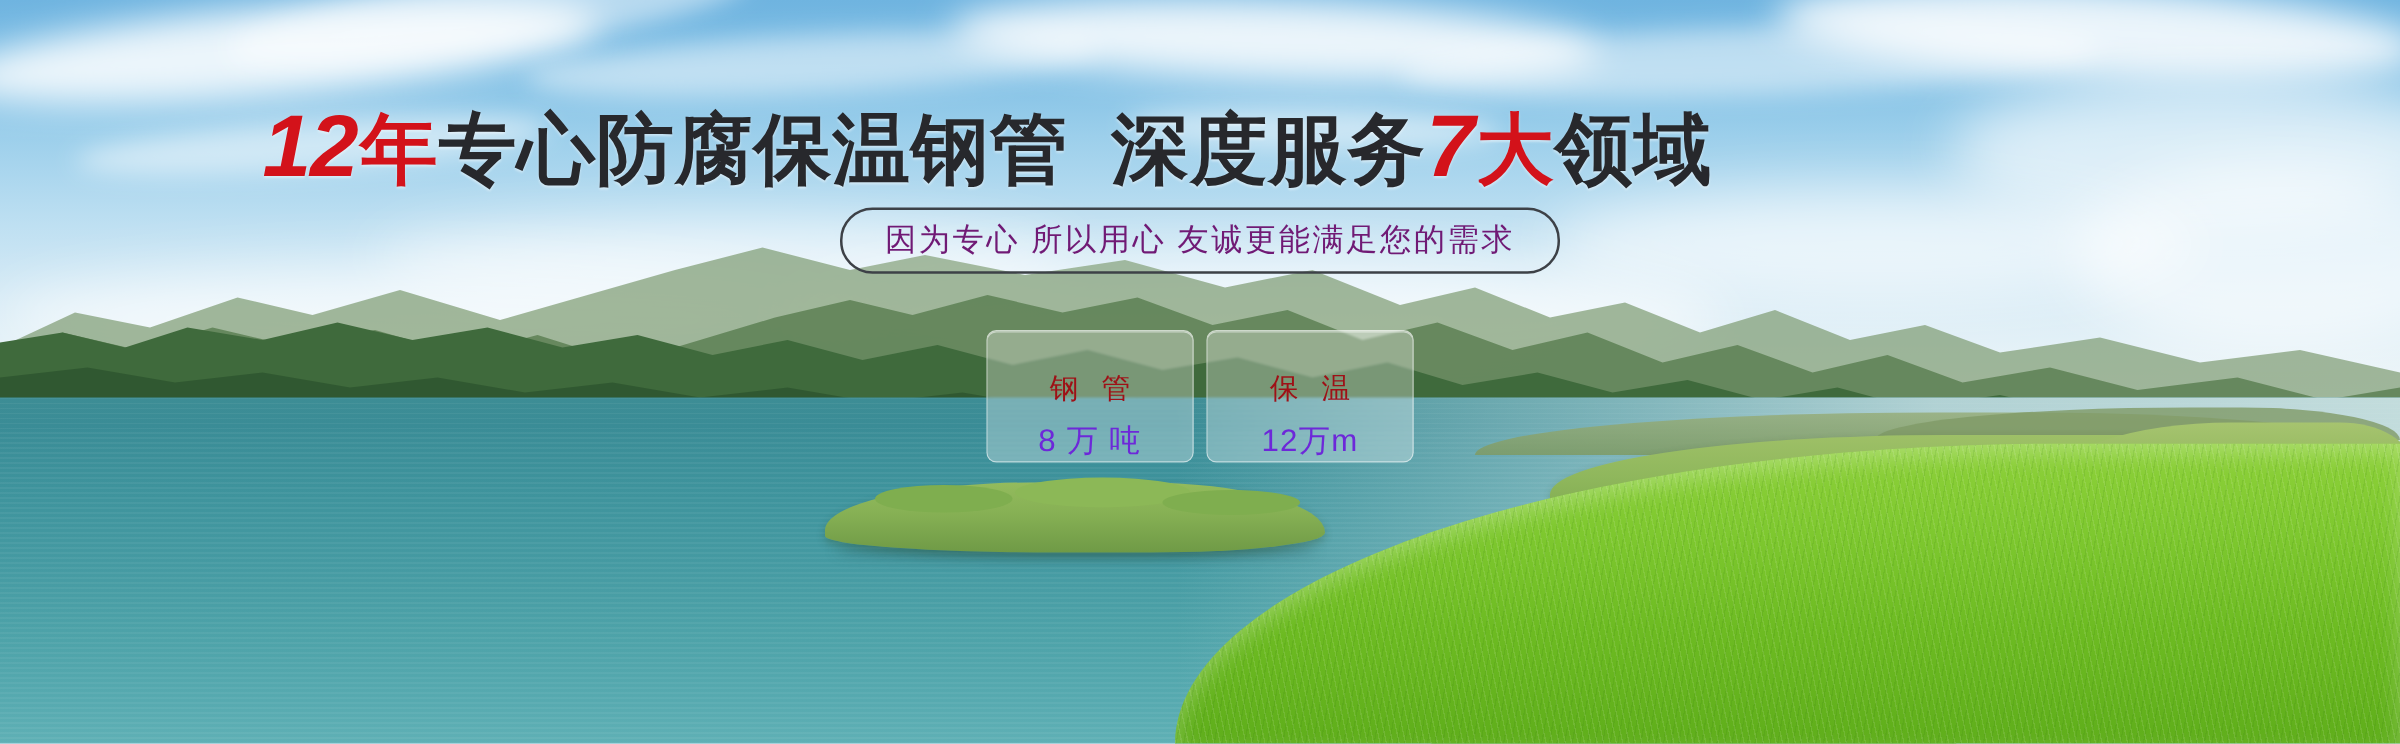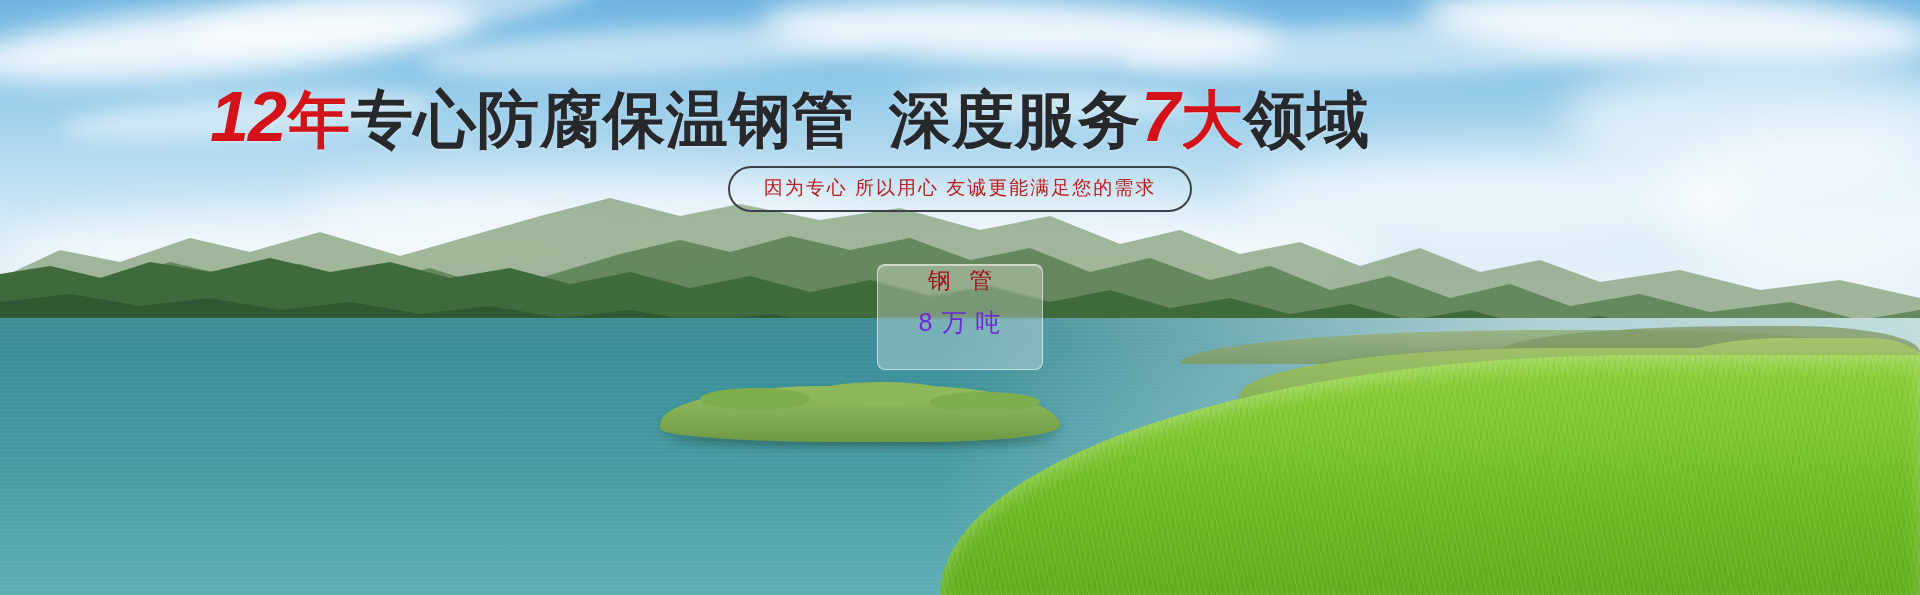--- a/index.html
+++ b/index.html
@@ -190,41 +190,41 @@
   .headline .gap{display:inline-block;width:34px;}
 
   .subtitle-wrap{
     position:absolute;left:0;top:166px;width:1920px;
     display:flex;justify-content:center;
   }
   .subtitle{
     border:2px solid #3d4147;
     border-radius:26px;
     padding:7px 34px 9px;
-    font-size:19px;
-    color:#b91c1c;
+    font-size:25px;
+    color:#701a75;
     letter-spacing:2px;
     background:rgba(255,255,255,.06);
     white-space:nowrap;
     user-select:none;
   }
 
   
   .cards{
     position:absolute;left:0;top:264px;width:1920px;
     display:flex;justify-content:center;gap:10px;
   }
   .card{
     width:164px;height:104px;
     border-radius:8px;
     background:rgba(255,255,255,.30);
     border:1px solid rgba(255,255,255,.55);
     box-shadow:inset 0 1px 0 rgba(255,255,255,.5);
     display:flex;flex-direction:column;
-    align-items:center;justify-content:flex-start;
+    align-items:center;justify-content:flex-end;
     gap:10px;
     backdrop-filter:blur(1px);
   }
   .card-title{
     font-size:23px;color:#9f1016;letter-spacing:6px;
     text-indent:6px;font-weight:400;
   }
   .card-value{
     font-size:25px;color:#6d28d9;letter-spacing:1px;
     font-weight:400;
@@ -309,16 +309,22 @@
   <div class="cards">
 
     <div class="card">
       <div class="card-title">钢 管</div>
       <div class="card-value">
         <span>8 万 吨</span>
       </div>
     </div>
 
 
+    <div class="card">
+      <div class="card-title">保 温</div>
+      <div class="card-value">
+        <span>12万m</span>
+      </div>
+    </div>
 
   </div>
 
 </div>
 
 </body></html>

